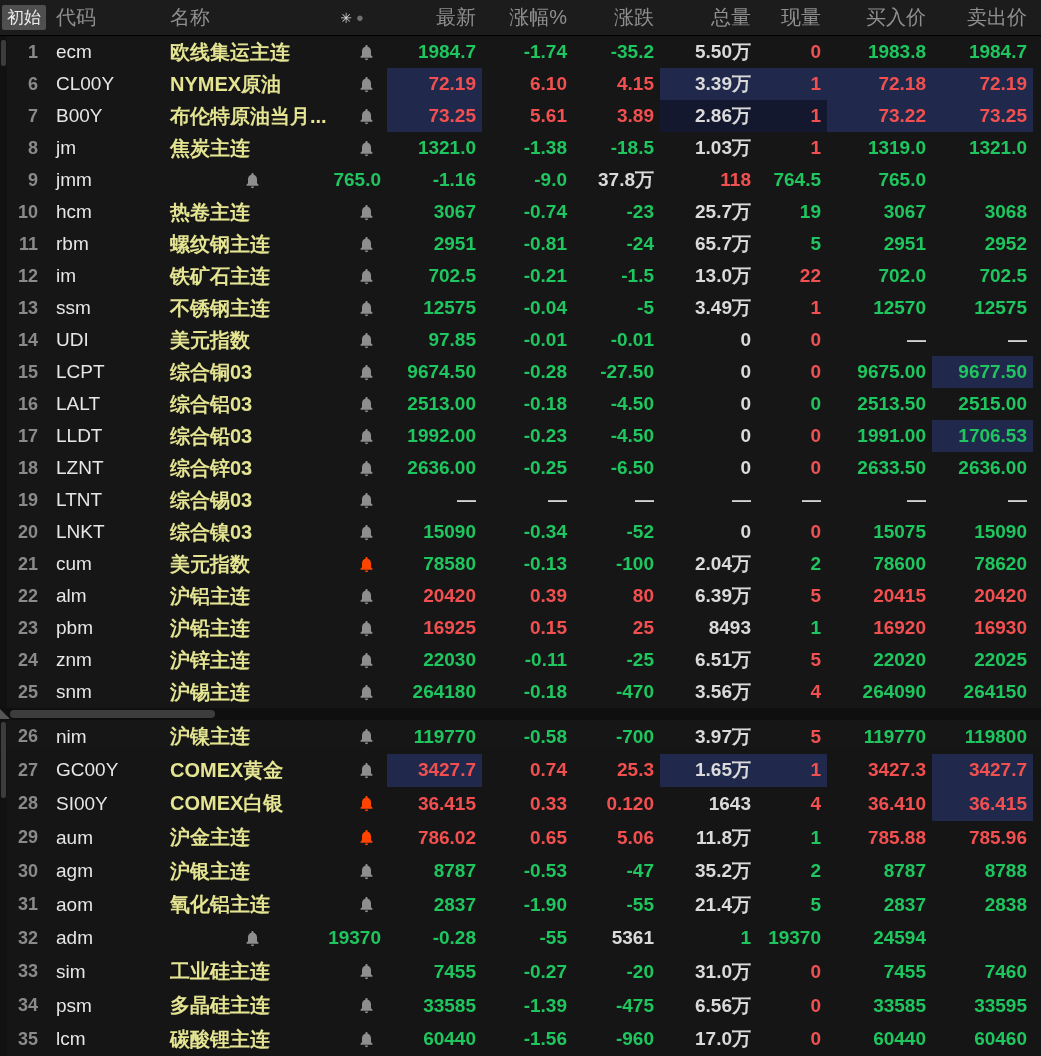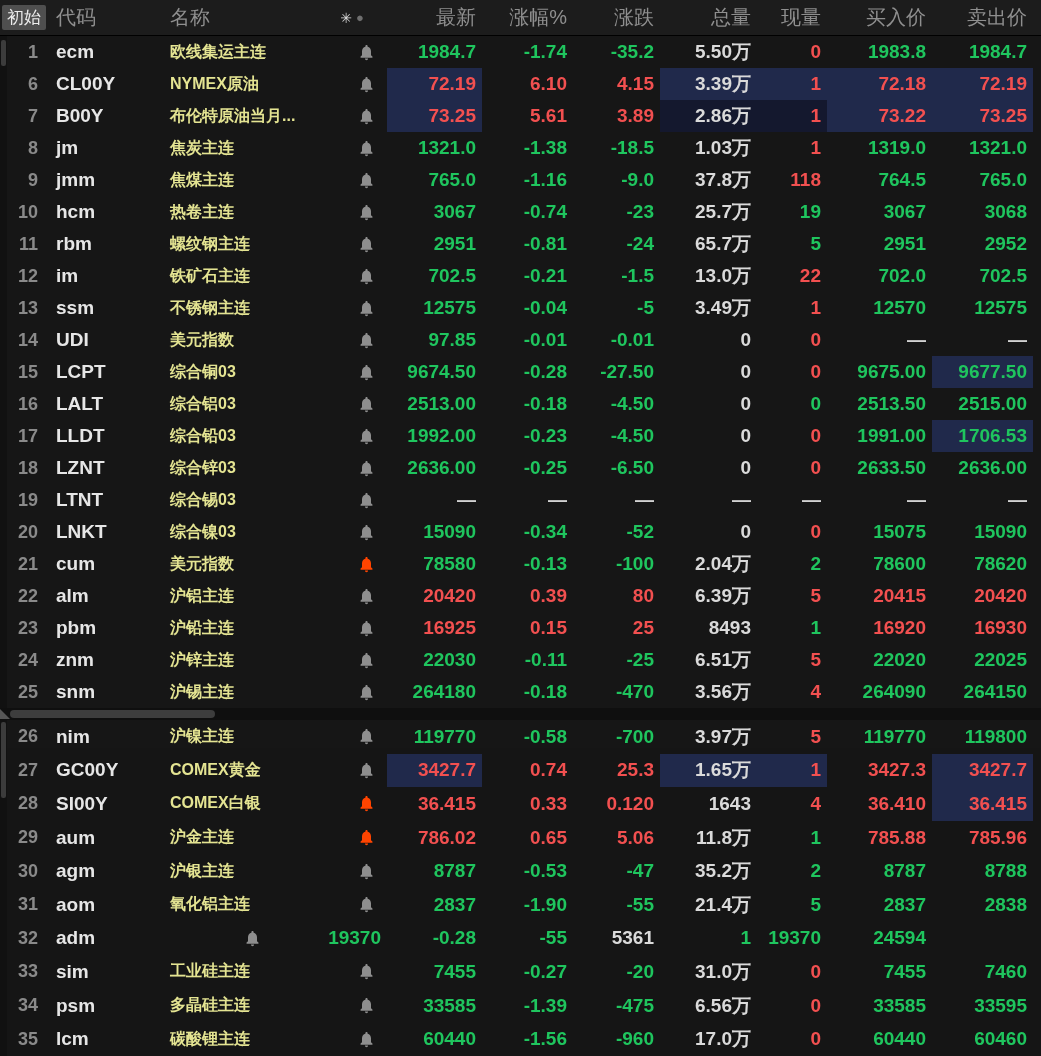--- a/index.html
+++ b/index.html
@@ -21,22 +21,22 @@
   .dot-glyph{color:#6f6f6f;font-size:13px;line-height:13px;}
 
   
   .rows-top{position:absolute;top:36px;left:0;width:1041px;height:672px;}
   .rows-top .row{height:32px;}
   .rows-bottom{position:absolute;top:720px;left:0;width:1041px;height:336px;}
   .rows-bottom .row{height:33.6px;}
   .row{width:1041px;}
   .cell{height:100%;display:flex;align-items:center;box-sizing:border-box;white-space:nowrap;}
   .idx{justify-content:flex-end;padding-right:10px;color:#8a8a8a;font-size:18px;font-weight:600;}
-  .code{justify-content:flex-start;padding-left:8px;color:#e6e6e6;font-size:19px;font-weight:bold;}
-  .name{justify-content:flex-start;padding-left:10px;color:#e4e492;font-size:16px;font-weight:600;overflow:hidden;}
+  .code{justify-content:flex-start;padding-left:8px;color:#e6e6e6;font-size:19px;font-weight:normal;}
+  .name{justify-content:flex-start;padding-left:10px;color:#e4e492;font-size:20px;font-weight:600;overflow:hidden;}
   .bellc{justify-content:center;}
   .num{justify-content:flex-end;padding-right:6px;font-size:19px;font-weight:bold;}
   .c-g{color:#1fc55e}.c-r{color:#f25050}.c-w{color:#dadada}.c-d{color:#d2d2d2}
   .hl-a{background:#20294b}.hl-b{background:#14182e}
 
   
   .vscroll{position:absolute;left:0;width:7px;background:#111111;}
   .vscroll-top{top:36px;height:672px;}
   .vscroll-bottom{top:720px;height:336px;}
   .vthumb{position:absolute;left:1px;width:5px;background:#3c3c3c;border-radius:2px;}
@@ -144,21 +144,20 @@
         <div class="cell num c-g">-18.5</div>
         <div class="cell num c-w">1.03万</div>
         <div class="cell num c-r">1</div>
         <div class="cell num c-g">1319.0</div>
         <div class="cell num c-g">1321.0</div>
         <div class="cell "></div>
       </div>
       <div class="row grid">
         <div class="cell idx">9</div>
         <div class="cell code">jmm</div>
-        <div class="cell name">焦煤主连</div>
         <div class="cell bellc">
           <svg width="15" height="17" viewBox="0 0 24 26" xmlns="http://www.w3.org/2000/svg" fill="#8e8e8e">
             <path d="M12 1c-1 0-1.8.8-1.8 1.8v1C7 4.6 4.8 7.5 4.8 11v6.2L2.5 19.5v1.8h19v-1.8L19.2 17.2V11c0-3.5-2.2-6.4-5.4-7.2v-1C13.8 1.8 13 1 12 1z"></path>
             <path d="M9.5 22.7a2.5 2.5 0 0 0 5 0z"></path>
           </svg>
         </div>
         <div class="cell num c-g">765.0</div>
         <div class="cell num c-g">-1.16</div>
         <div class="cell num c-g">-9.0</div>
         <div class="cell num c-w">37.8万</div>

